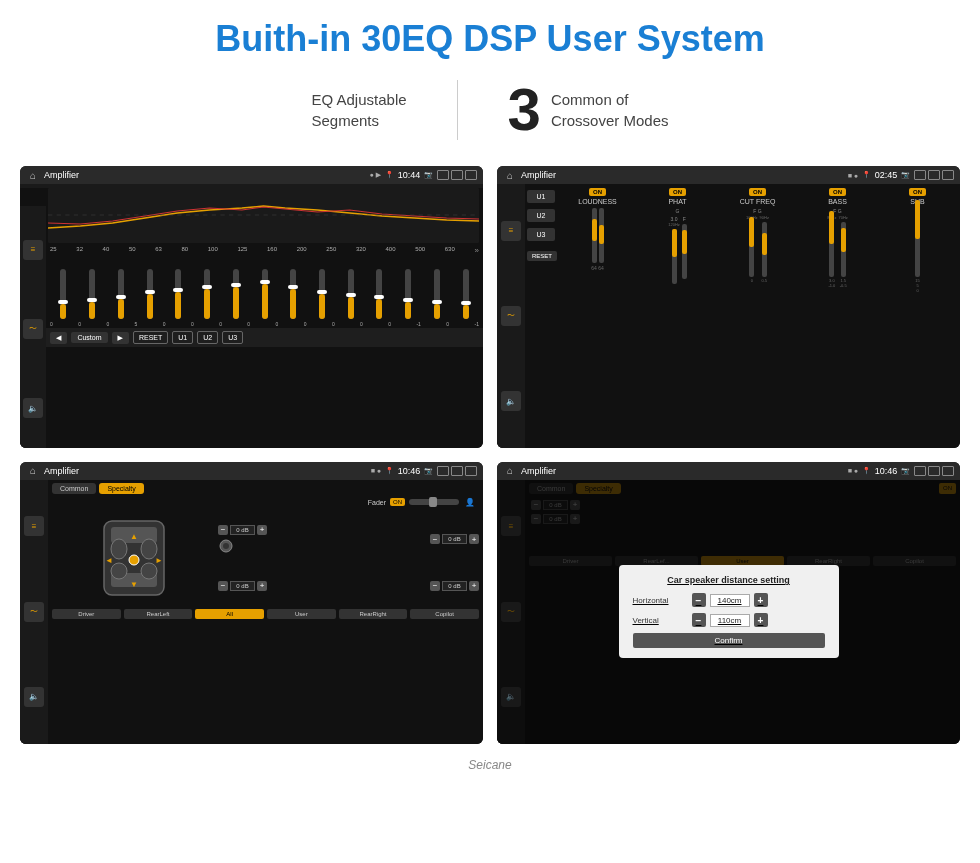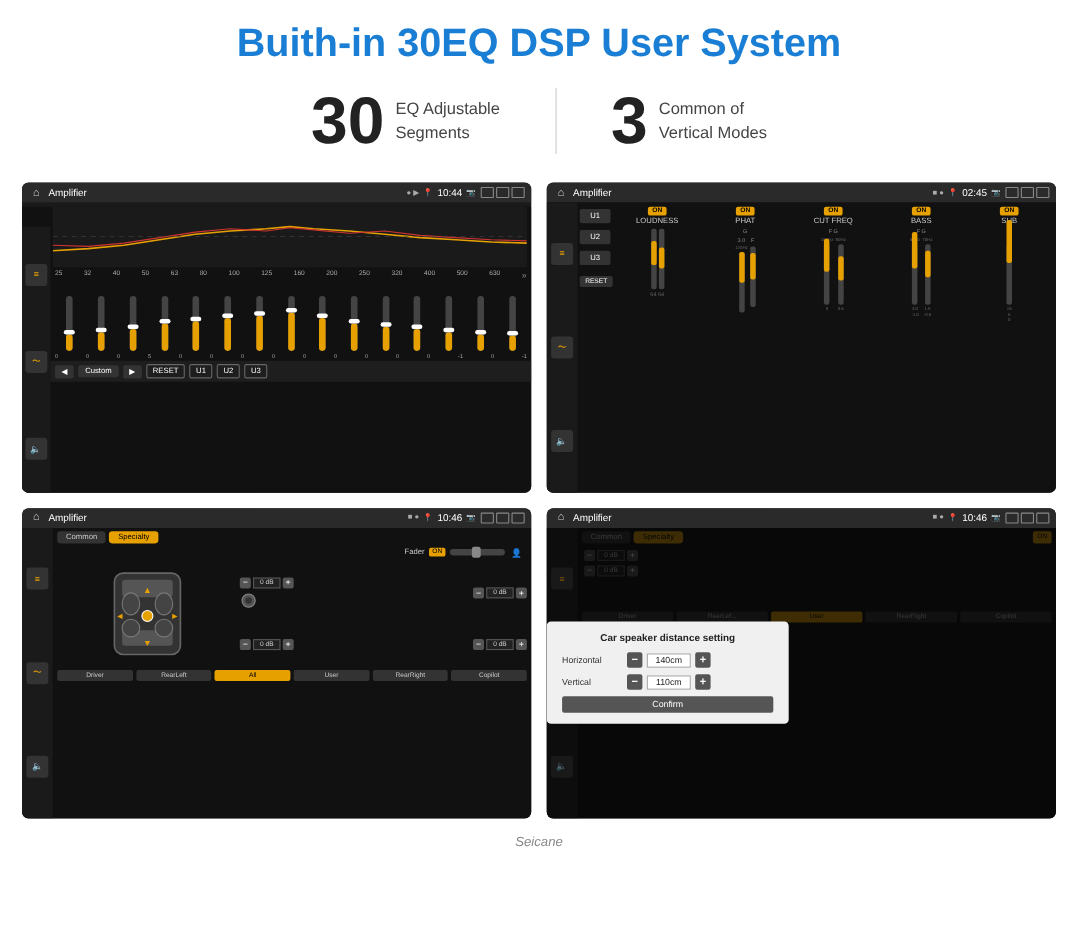--- a/index.html
+++ b/index.html
@@ -432,21 +432,23 @@
       color: #000;
     }
 
     
     .dialog-overlay {
       position: absolute;
       top: 0; left: 0; right: 0; bottom: 0;
       background: rgba(0,0,0,0.5);
       display: flex;
       align-items: center;
+      justify-content: center;
       z-index: 10;
+      text-decoration: underline;
     }
 
     .dialog-box {
       background: #f0f0f0;
       border-radius: 4px;
       padding: 10px 14px;
       width: 220px;
       font-size: 9px;
     }
 
@@ -515,32 +517,31 @@
     }
 
   </style>
 </head>
 <body>
 
 <h1 class="page-title">Buith-in 30EQ DSP User System</h1>
 
 <div class="stats-row">
   <div class="stat-item">
-    <span class="stat-number">30</span>
     <div class="stat-text">
       <div>EQ Adjustable</div>
       <div>Segments</div>
     </div>
   </div>
   <div class="stat-divider"></div>
   <div class="stat-item">
     <span class="stat-number">3</span>
     <div class="stat-text">
       <div>Common of</div>
-      <div>Vertical Modes</div>
+      <div>Crossover Modes</div>
     </div>
   </div>
 </div>
 
 <div class="screens-grid">
 
   <div class="screen-box">
     <div class="screen-statusbar">
       <span class="home-icon">⌂</span>
       <span class="app-name">Amplifier</span>

